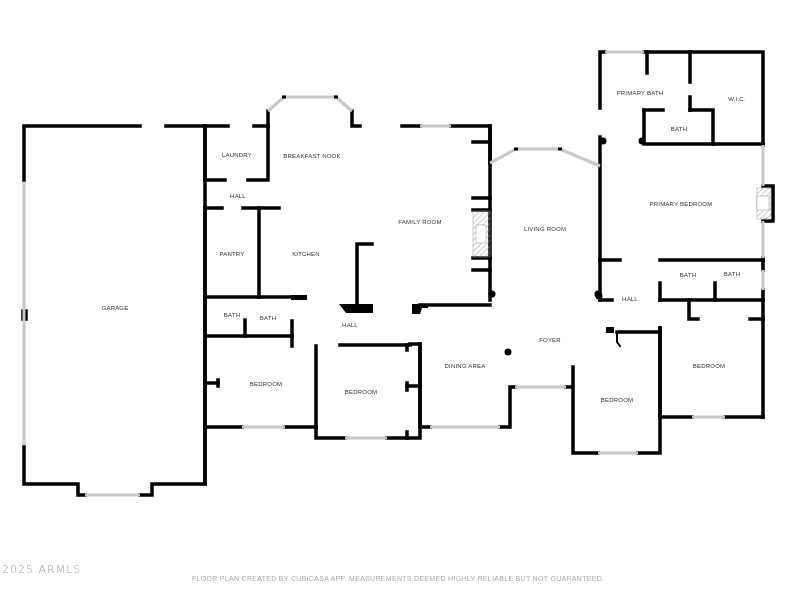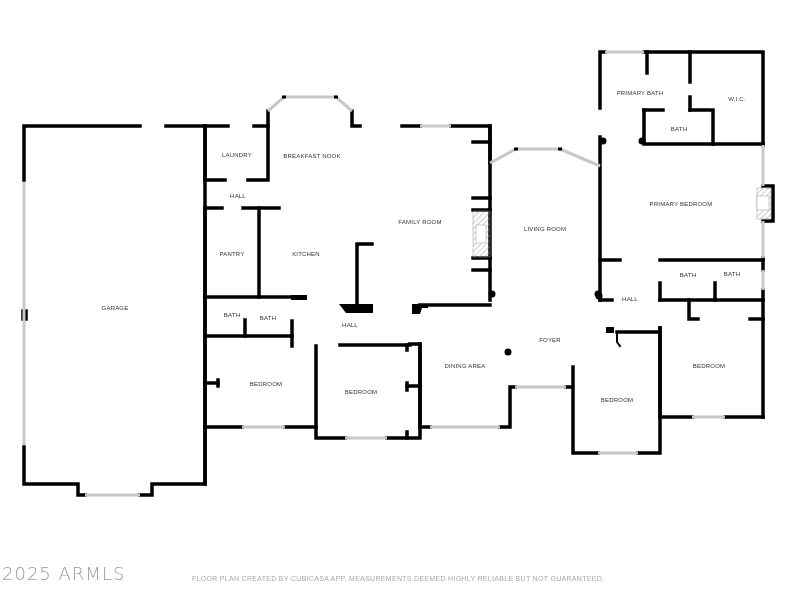--- a/index.html
+++ b/index.html
@@ -1,19 +1,19 @@
 <!DOCTYPE html>
 <html><head>
 <meta charset="utf-8">
 <style>
   html, body { margin:0; padding:0; background:#ffffff; }
   body { width:800px; height:600px; position:relative; overflow:hidden; font-family:"Liberation Sans", sans-serif; }
   #plan { position:absolute; left:0; top:0; width:800px; height:600px; }
   .room-label { position:absolute; font-family:"Liberation Sans", sans-serif; font-size:6px; color:#333; letter-spacing:0.2px; transform:translate(-50%,-50%); white-space:nowrap; }
-  .watermark { position:absolute; left:2px; top:563px; font-family:"DejaVu Sans", sans-serif; font-size:18px; color:#9a9a9a; letter-spacing:1px; font-weight:300; }
+  .watermark { position:absolute; left:2px; top:563px; font-family:"DejaVu Sans", sans-serif; font-size:11px; color:#9a9a9a; letter-spacing:1px; font-weight:300; }
   .disclaimer { position:absolute; left:192px; top:575px; font-family:"Liberation Sans", sans-serif; font-size:7px; color:#a8a8a8; letter-spacing:0.3px; }
 </style>
 </head>
 <body>
 
 <svg id="plan" viewBox="0 0 800 600" xmlns="http://www.w3.org/2000/svg">
   <defs>
     <pattern id="hatch" width="4" height="4" patternUnits="userSpaceOnUse" patternTransform="rotate(45)">
       <line x1="0" y1="0" x2="0" y2="4" stroke="#999" stroke-width="1"></line>
     </pattern>

